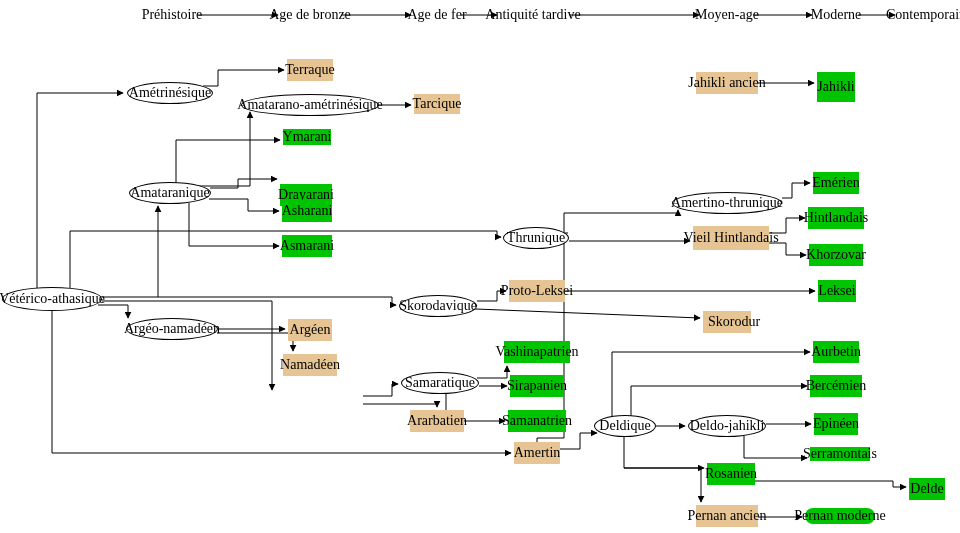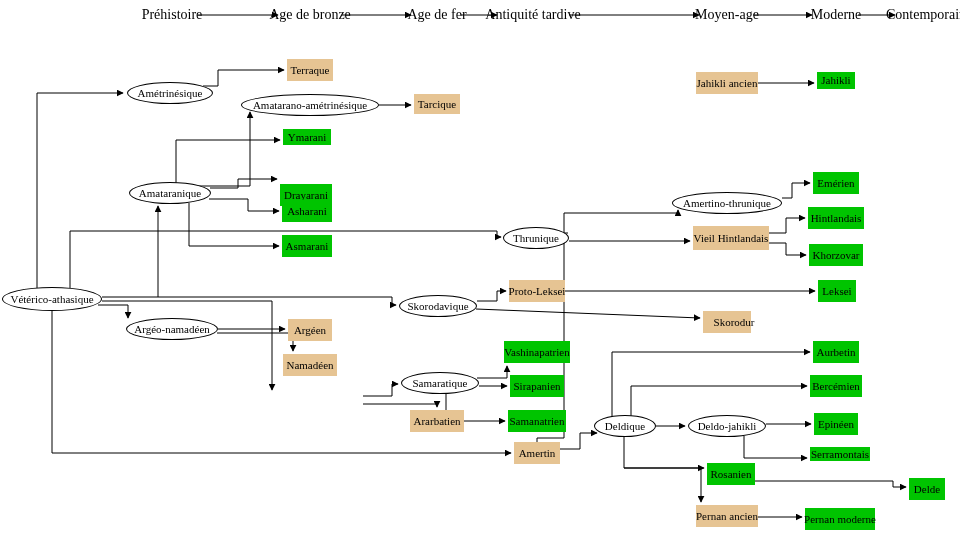--- a/index.html
+++ b/index.html
@@ -8,21 +8,21 @@
     width:960px; height:533px;
     background:#ffffff;
     overflow:hidden;
     font-family:"Liberation Serif", serif;
   }
   #edges { position:absolute; left:0; top:0; width:960px; height:533px; }
   #nodes, #timeline { position:absolute; left:0; top:0; width:960px; height:533px; pointer-events:none; }
   .node {
     position:absolute;
     display:flex; align-items:center; justify-content:center;
-    font-size:11px; line-height:1; color:#000;
+    font-size:14px; line-height:1; color:#000;
     text-align:right; box-sizing:border-box; white-space:nowrap;
   }
   .node.proto   { background:#ffffff; border:1px solid #000; border-radius:50%; }
   .node.ancient { background:var(--ancient,#e6c493); }
   .node.living  { background:var(--living,#00c400); }
   .tl-label {
     position:absolute;
     transform:translate(-50%,-50%);
     font-size:14px; color:#000; white-space:nowrap;
   }
@@ -118,25 +118,25 @@
       <div class="node living" style="left: 508px; top: 410px; width: 58px; height: 22px;">Samanatrien</div>
       <div class="node ancient" style="left: 410px; top: 410px; width: 54px; height: 22px;">Ararbatien</div>
       <div class="node ancient" style="left: 514px; top: 442px; width: 46px; height: 22px;">Amertin</div>
       <div class="node proto" style="left: 503px; top: 227px; width: 66px; height: 22px;">Thrunique</div>
       <div class="node proto" style="left: 672px; top: 192px; width: 110px; height: 22px;">Amertino-thrunique</div>
       <div class="node ancient" style="left: 693px; top: 226px; width: 76px; height: 24px;">Vieil Hintlandais</div>
       <div class="node living" style="left: 813px; top: 172px; width: 46px; height: 22px;">Emérien</div>
       <div class="node living" style="left: 808px; top: 207px; width: 56px; height: 22px;">Hintlandais</div>
       <div class="node living" style="left: 809px; top: 244px; width: 54px; height: 22px;">Khorzovar</div>
       <div class="node ancient" style="left: 696px; top: 72px; width: 62px; height: 22px;">Jahikli ancien</div>
-      <div class="node living" style="left: 817px; top: 72px; width: 38px; height: 17px;">Jahikli</div>
+      <div class="node living" style="left: 817px; top: 72px; width: 38px; height: 30px;">Jahikli</div>
       <div class="node proto" style="left: 594px; top: 415px; width: 62px; height: 22px;">Deldique</div>
       <div class="node proto" style="left: 688px; top: 415px; width: 78px; height: 22px;">Deldo-jahikli</div>
       <div class="node living" style="left: 813px; top: 341px; width: 46px; height: 22px;">Aurbetin</div>
       <div class="node living" style="left: 810px; top: 375px; width: 52px; height: 22px;">Bercémien</div>
       <div class="node living" style="left: 814px; top: 413px; width: 44px; height: 22px;">Epinéen</div>
       <div class="node living" style="left: 810px; top: 447px; width: 60px; height: 14px;">Serramontais</div>
       <div class="node living" style="left: 707px; top: 463px; width: 48px; height: 22px;">Rosanien</div>
       <div class="node living" style="left: 909px; top: 478px; width: 36px; height: 22px;">Delde</div>
       <div class="node ancient" style="left: 696px; top: 505px; width: 62px; height: 22px;">Pernan ancien</div>
-      <div class="node living" style="left: 805px; top: 508px; width: 70px; height: 22px;">Pernan moderne</div>
+      <div class="node living" style="left: 805px; top: 508px; width: 70px; height: 16px; border-radius: 10px;">Pernan moderne</div>
     </div>
 </div>
 
 </body></html>

